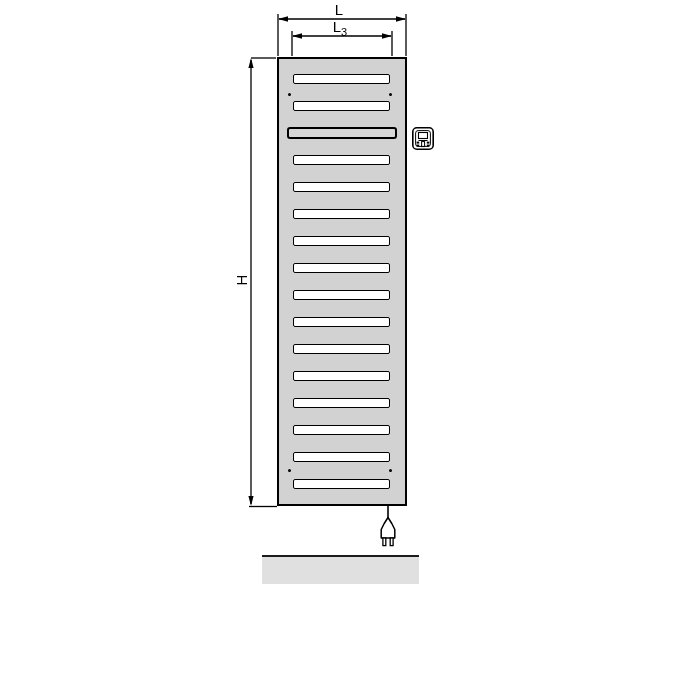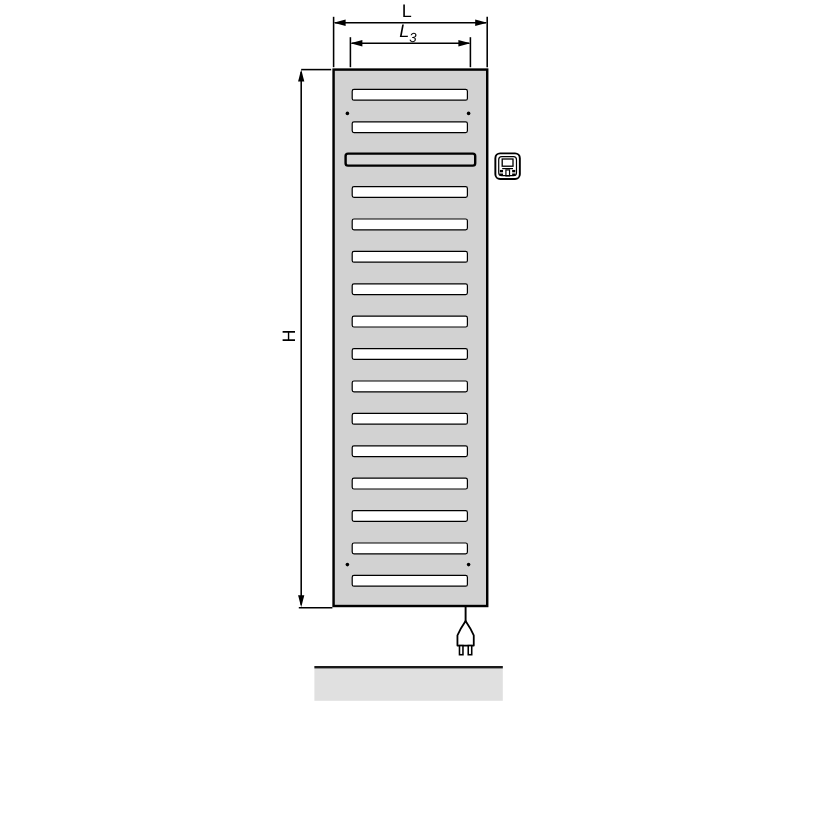--- a/index.html
+++ b/index.html
@@ -25,21 +25,21 @@
   }
   .floor {
     position:absolute; left:262px; top:555px; width:157px; height:29px;
     background:#e0e0e0; border-top:2px solid #1a1a1a; box-sizing:border-box;
   }
   .dim-label {
     position:absolute; font-size:15px; color:#000; line-height:16px;
     text-align:center; white-space:nowrap;
   }
   .label-l  { left:325px; top:2px;  width:28px; }
-  .label-l3 { left:326px; top:19px; width:28px;font-style:italic; }
+  .label-l3 { left:326px; top:19px; width:28px; }
   .label-l3 sub { font-size:11px; line-height:0; }
   .label-h  { left:228px; top:272px; width:28px; transform:rotate(-90deg); }
   .overlay {
     position:absolute; left:0; top:0; width:700px; height:700px;
     pointer-events:none;
   }
 </style>
 </head>
 <body>
 

